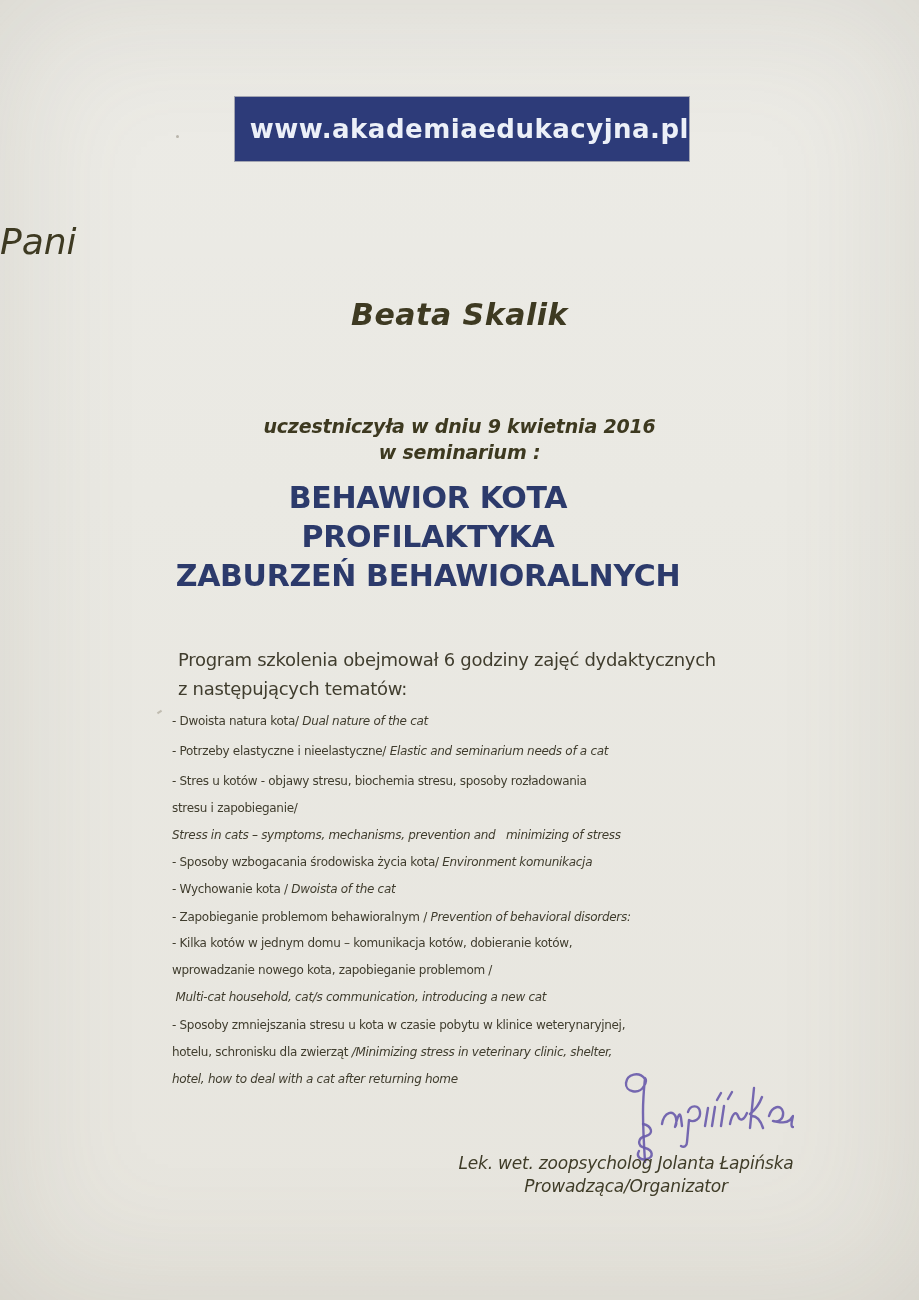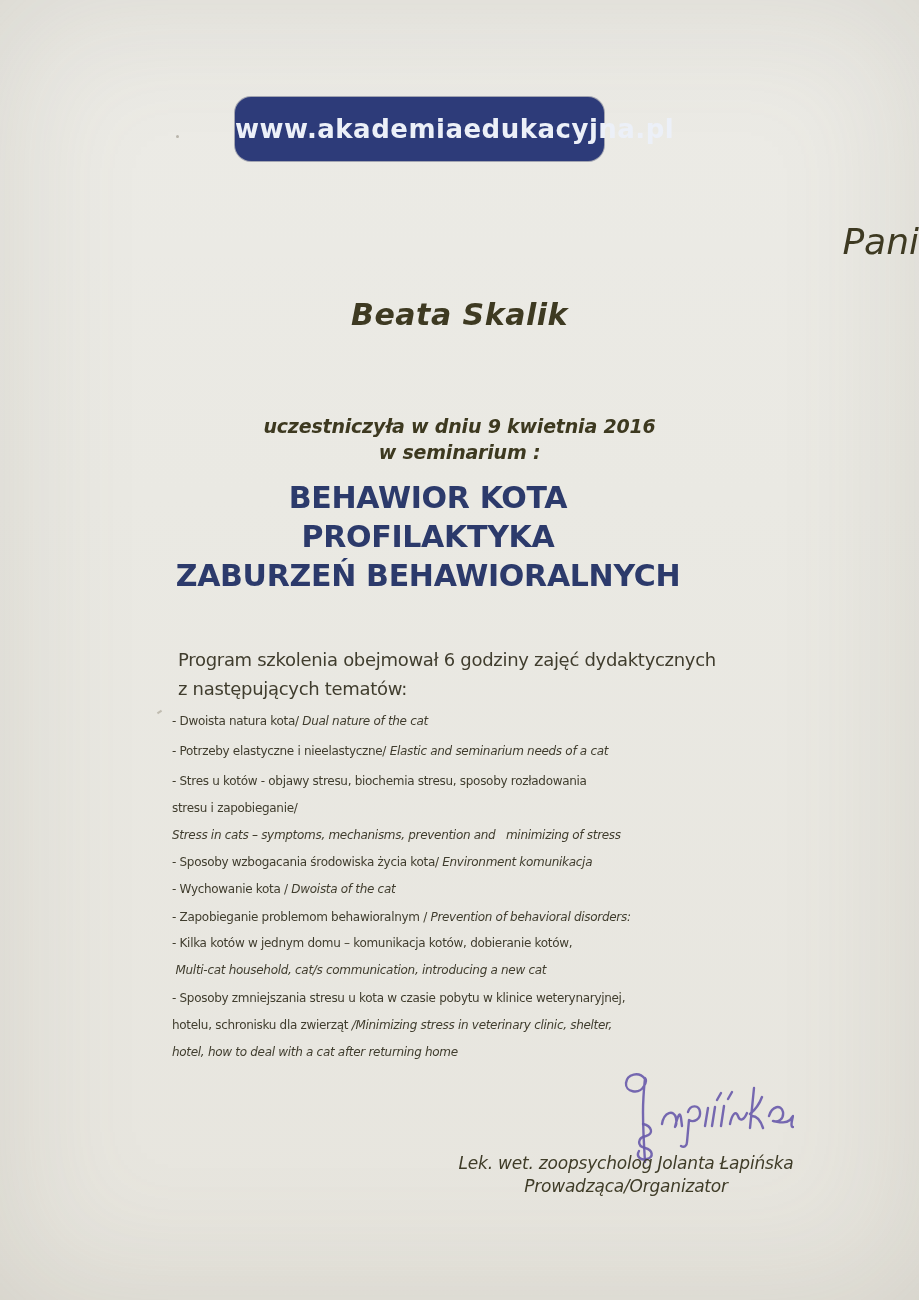--- a/index.html
+++ b/index.html
@@ -10,31 +10,30 @@
   }
   .page{
     position:relative;width:919px;height:1300px;overflow:hidden;
     background:linear-gradient(180deg,#ecebe6 0%,#eae9e3 38%,#e7e5de 100%);
     box-shadow:inset 0 0 140px rgba(118,112,96,0.16);
   }
   .speck{position:absolute;border-radius:50%;background:#8f897b;opacity:.55;}
   .tickmark{position:absolute;width:5px;height:2px;background:#a59f8f;opacity:.6;transform:rotate(-35deg);}
   
   .banner{
-    position:absolute;left:235px;top:97px;width:369px;height:64px;
-    background:#2d3b79;display:flex;align-items:center;justify-content:flex-start;
+    position:absolute;left:235px;top:97px;width:454px;height:64px;
+    background:#2d3b79;display:flex;align-items:center;justify-content:flex-end;
     box-shadow:0 0 0 1px rgba(28,36,84,.35);
-    border-radius:16px;
   }
   .banner .url{
     color:#ecf0f8;font-size:26px;font-weight:bold;letter-spacing:.5px;white-space:pre;
   }
   
   .salutation{
-    position:absolute;left:0;top:221px;width:919px;text-align:right;
+    position:absolute;left:0;top:221px;width:919px;text-align:left;
     font-size:36px;font-style:italic;color:#3e3a22;
   }
   .recipient{
     position:absolute;left:0;top:297px;width:919px;text-align:center;
     font-size:30px;font-style:italic;font-weight:bold;color:#3e3a22;letter-spacing:.5px;
   }
   .participation{
     position:absolute;left:0;top:413px;width:919px;text-align:center;
     font-size:19px;line-height:26px;font-weight:bold;font-style:italic;
     color:#3d3920;letter-spacing:-.2px;
@@ -120,20 +119,21 @@
         <div class="line"><span>- Sposoby wzbogacania środowiska życia kota/ </span><span class="it">Environment komunikacja</span></div>
       </div>
       <div class="item">
         <div class="line"><span>- Wychowanie kota / </span><span class="it">Dwoista of the cat</span></div>
       </div>
       <div class="item">
         <div class="line"><span>- Zapobieganie problemom behawioralnym / </span><span class="it">Prevention of behavioral disorders:</span></div>
       </div>
       <div class="item">
         <div class="line"><span>- Kilka kotów w jednym domu – komunikacja kotów, dobieranie kotów,</span></div>
+        <div class="line"><span>wprowadzanie nowego kota, zapobieganie problemom /</span></div>
         <div class="line"><span class="it"> Multi-cat household, cat/s communication, introducing a new cat</span></div>
       </div>
       <div class="item">
         <div class="line"><span>- Sposoby zmniejszania stresu u kota w czasie pobytu w klinice weterynaryjnej,</span></div>
         <div class="line"><span>hotelu, schronisku dla zwierząt </span><span class="it">/Minimizing stress in veterinary clinic, shelter,</span></div>
         <div class="line"><span class="it">hotel, how to deal with a cat after returning home</span></div>
       </div>
     </div>
 
   <svg class="sig-hand" viewBox="0 0 212 104">

